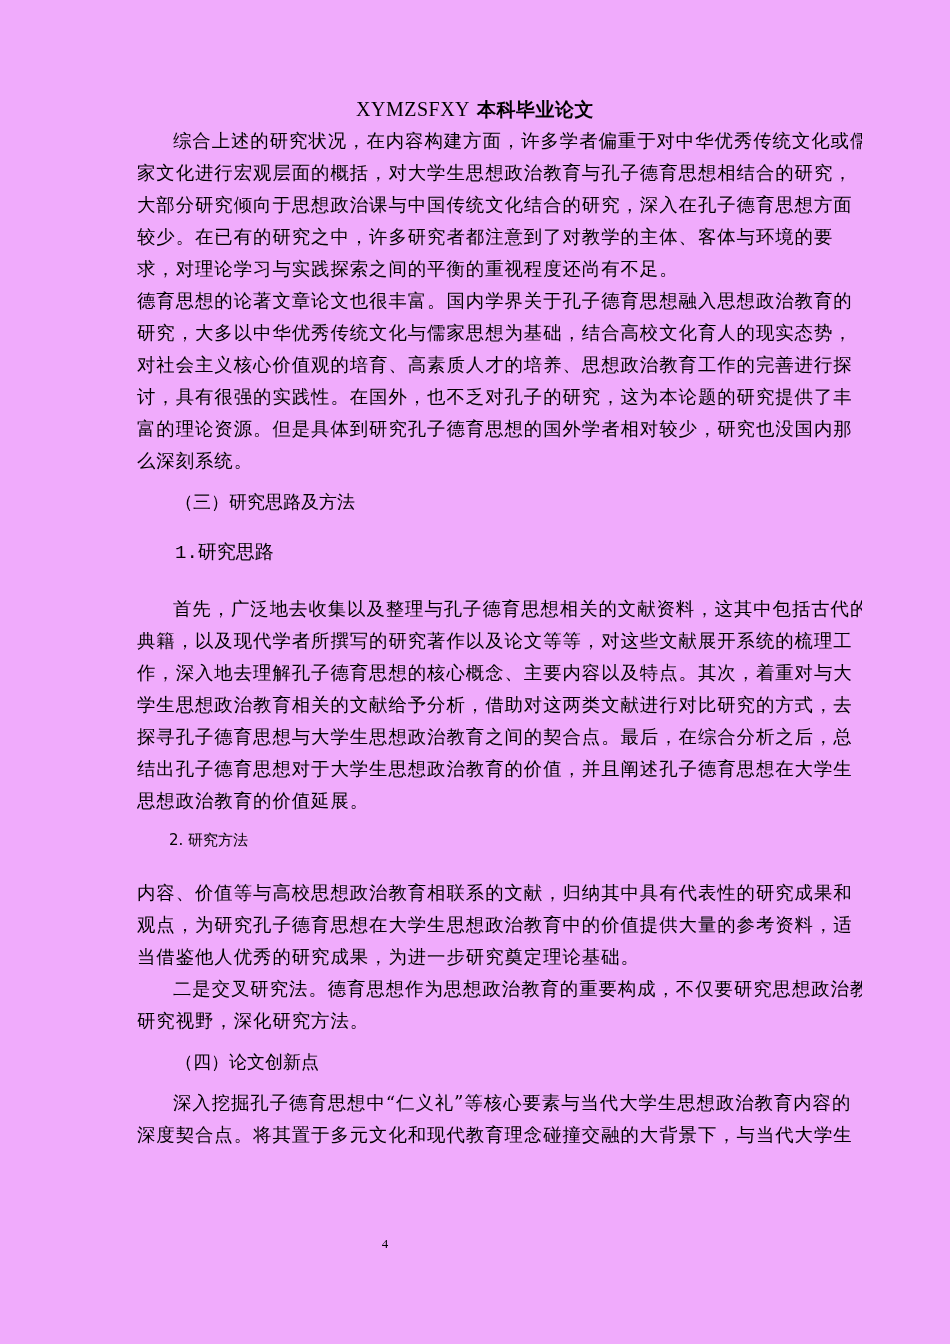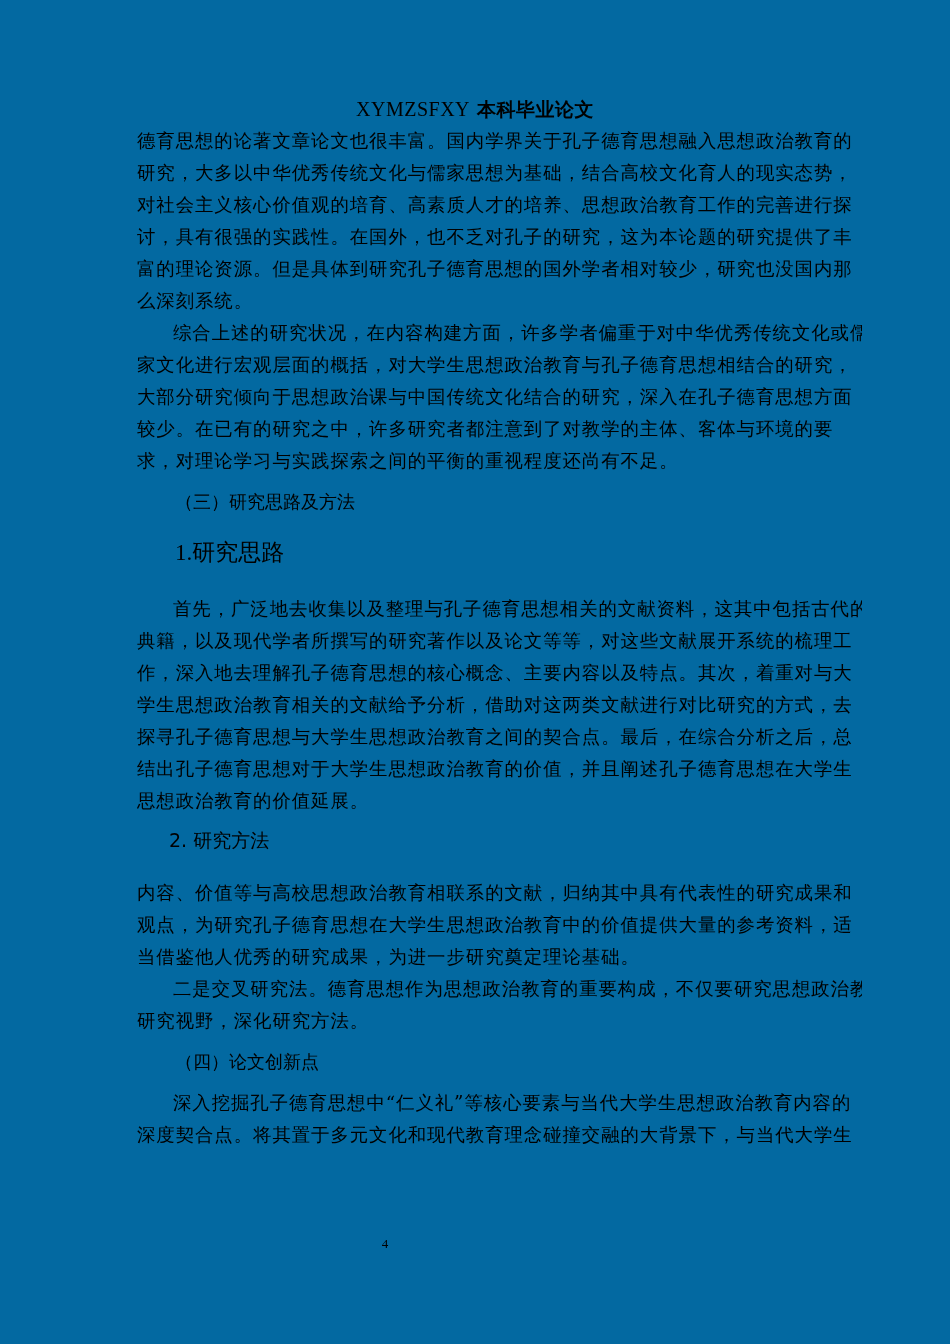--- a/index.html
+++ b/index.html
@@ -1,63 +1,63 @@
 <!DOCTYPE html>
 <html><head>
   <meta charset="utf-8">
   <style>
     html, body { margin: 0; padding: 0; background: #ffffff; }
     body { width: 950px; height: 1344px; position: relative; overflow: hidden;
            font-family: "DejaVu Serif", "Liberation Serif", serif; color: #000; }
-    .page { position: absolute; left: 0; top: 0; width: 950px; height: 1344px; background: #0369a1; }
+    .page { position: absolute; left: 0; top: 0; width: 950px; height: 1344px; background: #f0abfc; }
     .header { position: absolute; top: 95px; left: 0; width: 950px; text-align: center;
               font-size: 20px; line-height: 28px; letter-spacing: 0.5px; }
     .header .latin { font-family: "Liberation Serif", serif; font-size: 20px; }
     .header .cn { font-family: "DejaVu Sans", sans-serif; font-weight: bold; font-size: 19px; }
     .body { position: absolute; left: 137px; top: 125px; width: 725px; }
     .line { font-size: 18.4px; line-height: 32px; height: 32px; white-space: nowrap; overflow: hidden;
             letter-spacing: 0.95px; }
     .indent { padding-left: 36px; }
     .h2 { font-family: "DejaVu Sans", sans-serif; font-size: 18px; height: 50px; line-height: 50px;
           padding-left: 38px; }
-    .h3 { font-family: Liberation Serif, serif; font-size: 23px; height: 52px; line-height: 52px;
+    .h3 { font-family: Liberation Mono, monospace; font-size: 19px; height: 52px; line-height: 52px;
           padding-left: 38px; }
-    .h3b { font-family: "DejaVu Sans", sans-serif; font-size: 19px; height: 46px; line-height: 46px;
+    .h3b { font-family: "DejaVu Sans", sans-serif; font-size: 15px; height: 46px; line-height: 46px;
           padding-left: 32px; }
     .gap-m { height: 14px; }
     .pagenum { position: absolute; top: 1236px; left: 0; width: 770px; text-align: center;
                font-family: "Liberation Serif", serif; font-size: 13px; }
   </style>
 </head>
 <body>
 
 <div class="page">
 
   <div class="header">
     <span class="latin">XYMZSFXY</span>
     <span class="cn">本科毕业论文</span>
   </div>
 
   <div class="body">
 
     <div>
+      <div class="line indent">综合上述的研究状况，在内容构建方面，许多学者偏重于对中华优秀传统文化或儒</div>
+      <div class="line">家文化进行宏观层面的概括，对大学生思想政治教育与孔子德育思想相结合的研究，</div>
+      <div class="line">大部分研究倾向于思想政治课与中国传统文化结合的研究，深入在孔子德育思想方面</div>
+      <div class="line">较少。在已有的研究之中，许多研究者都注意到了对教学的主体、客体与环境的要</div>
+      <div class="line">求，对理论学习与实践探索之间的平衡的重视程度还尚有不足。</div>
+    </div>
+
+    <div>
       <div class="line">德育思想的论著文章论文也很丰富。国内学界关于孔子德育思想融入思想政治教育的</div>
       <div class="line">研究，大多以中华优秀传统文化与儒家思想为基础，结合高校文化育人的现实态势，</div>
       <div class="line">对社会主义核心价值观的培育、高素质人才的培养、思想政治教育工作的完善进行探</div>
       <div class="line">讨，具有很强的实践性。在国外，也不乏对孔子的研究，这为本论题的研究提供了丰</div>
       <div class="line">富的理论资源。但是具体到研究孔子德育思想的国外学者相对较少，研究也没国内那</div>
       <div class="line">么深刻系统。</div>
-    </div>
-
-    <div>
-      <div class="line indent">综合上述的研究状况，在内容构建方面，许多学者偏重于对中华优秀传统文化或儒</div>
-      <div class="line">家文化进行宏观层面的概括，对大学生思想政治教育与孔子德育思想相结合的研究，</div>
-      <div class="line">大部分研究倾向于思想政治课与中国传统文化结合的研究，深入在孔子德育思想方面</div>
-      <div class="line">较少。在已有的研究之中，许多研究者都注意到了对教学的主体、客体与环境的要</div>
-      <div class="line">求，对理论学习与实践探索之间的平衡的重视程度还尚有不足。</div>
     </div>
 
     <div class="h2">（三）研究思路及方法</div>
     <div class="h3">1.研究思路</div>
     <div class="gap-m"></div>
 
     <div>
       <div class="line indent">首先，广泛地去收集以及整理与孔子德育思想相关的文献资料，这其中包括古代的</div>
       <div class="line">典籍，以及现代学者所撰写的研究著作以及论文等等，对这些文献展开系统的梳理工</div>
       <div class="line">作，深入地去理解孔子德育思想的核心概念、主要内容以及特点。其次，着重对与大</div>

